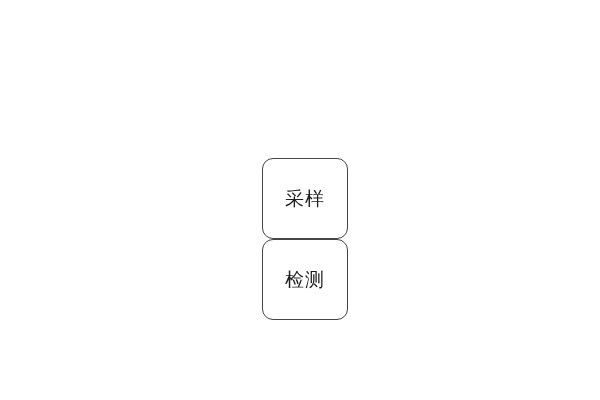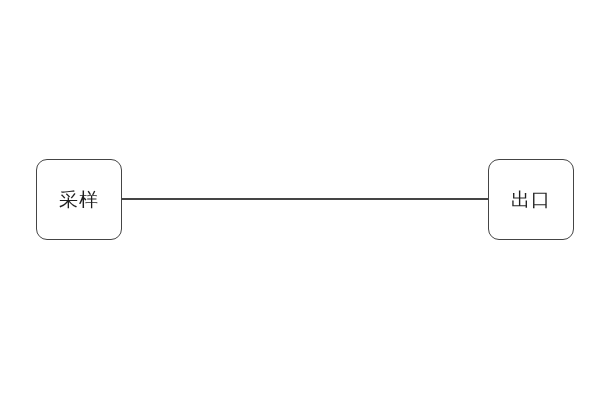--- a/index.html
+++ b/index.html
@@ -17,21 +17,21 @@
     background: #ffffff;
     overflow: hidden;
   }
   .flow-row {
     position: absolute;
     left: 36px;
     top: 158px;
     width: 538px;
     height: 82px;
     display: flex;
-    flex-direction: row;
+    flex-direction: column;
     align-items: center;
     justify-content: space-between;
   }
   .flow-node {
     box-sizing: border-box;
     width: 86px;
     height: 81px;
     background: #ffffff;
     border: 1.7px solid #454545;
     border-radius: 11px;
@@ -59,24 +59,24 @@
 
 <div class="canvas">
   <div class="flow-row">
 
     <div class="flow-node">
       <span class="node-label">采样</span>
     </div>
 
     <div class="flow-connector"></div>
 
+    <div class="flow-node">
+      <span class="node-label">检测</span>
+    </div>
 
     <div class="flow-connector"></div>
 
 
     <div class="flow-connector"></div>
 
-    <div class="flow-node">
-      <span class="node-label">出口</span>
-    </div>
 
   </div>
 </div>
 
 </body></html>

